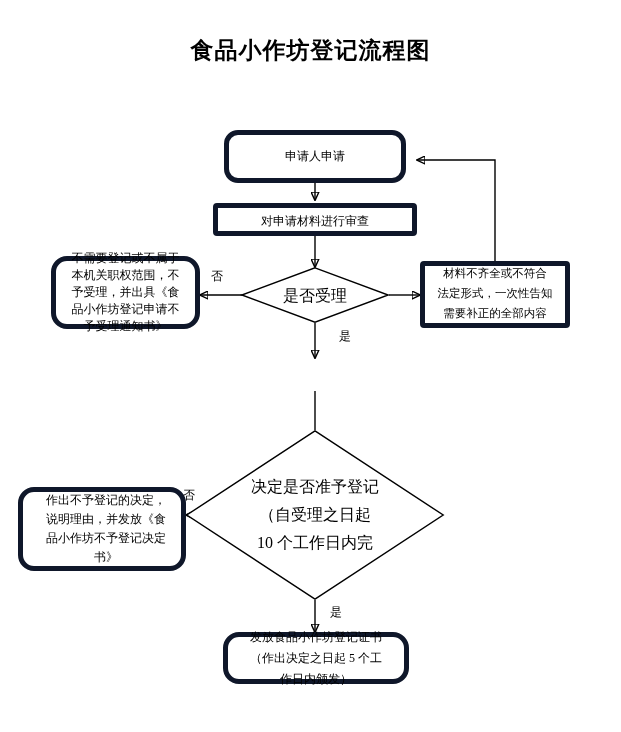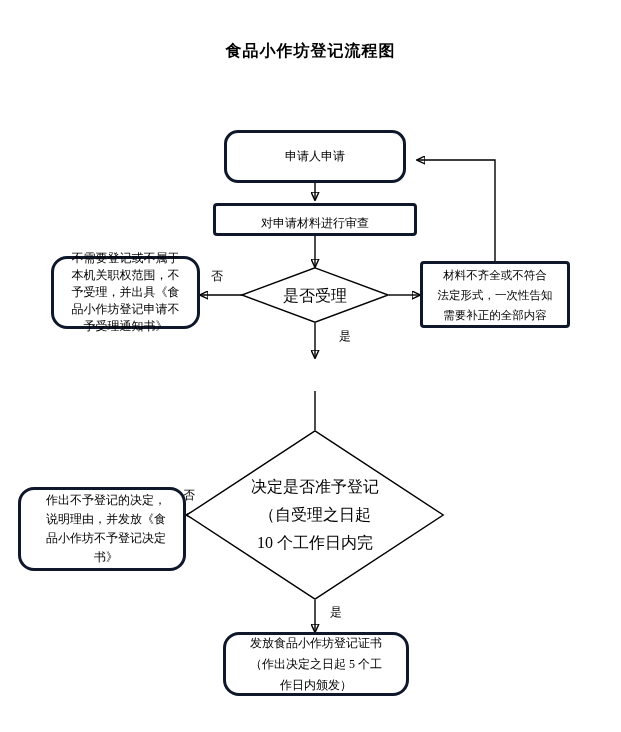--- a/index.html
+++ b/index.html
@@ -17,30 +17,30 @@
     height: 732px;
     background: #ffffff;
     overflow: hidden;
   }
   #title {
     position: absolute;
     left: 0;
     top: 36px;
     width: 621px;
     text-align: center;
-    font-size: 16px;
+    font-size: 23px;
     font-weight: bold;
     letter-spacing: 1px;
     line-height: 30px;
   }
 
   .node {
     position: absolute;
     box-sizing: border-box;
-    border: 3px solid #0f172a;
+    border: 5px solid #0f172a;
     background: #ffffff;
     display: flex;
     align-items: center;
     justify-content: center;
     text-align: center;
     font-size: 12px;
     line-height: 19px;
     z-index: 3;
   }
   .node .txt {
@@ -174,21 +174,21 @@
 10 个工作日内完</div>
   </div>
 
   <div class="node rounded" style="left:18px; top:487px; width:168px; height:84px; border-radius:16px;">
     <span class="txt" style="line-height:19px; text-align:center; padding-left:14px;">作出不予登记的决定，
 说明理由，并发放《食
 品小作坊不予登记决定
 书》</span>
   </div>
 
-  <div class="node rounded" style="left:223px; top:632px; width:186px; height:64px; border-radius:16px;">
+  <div class="node rounded" style="left:223px; top:632px; width:186px; height:52px; border-radius:16px;">
     <span class="txt" style="line-height:21px;">发放食品小作坊登记证书
 （作出决定之日起 5 个工
 作日内颁发）</span>
   </div>
 
   <div class="lbl" style="left:211px; top:269px;">否</div>
 
   <div class="lbl" style="left:339px; top:329px;">是</div>
 
   <div class="lbl" style="left:183px; top:488px;">否</div>

